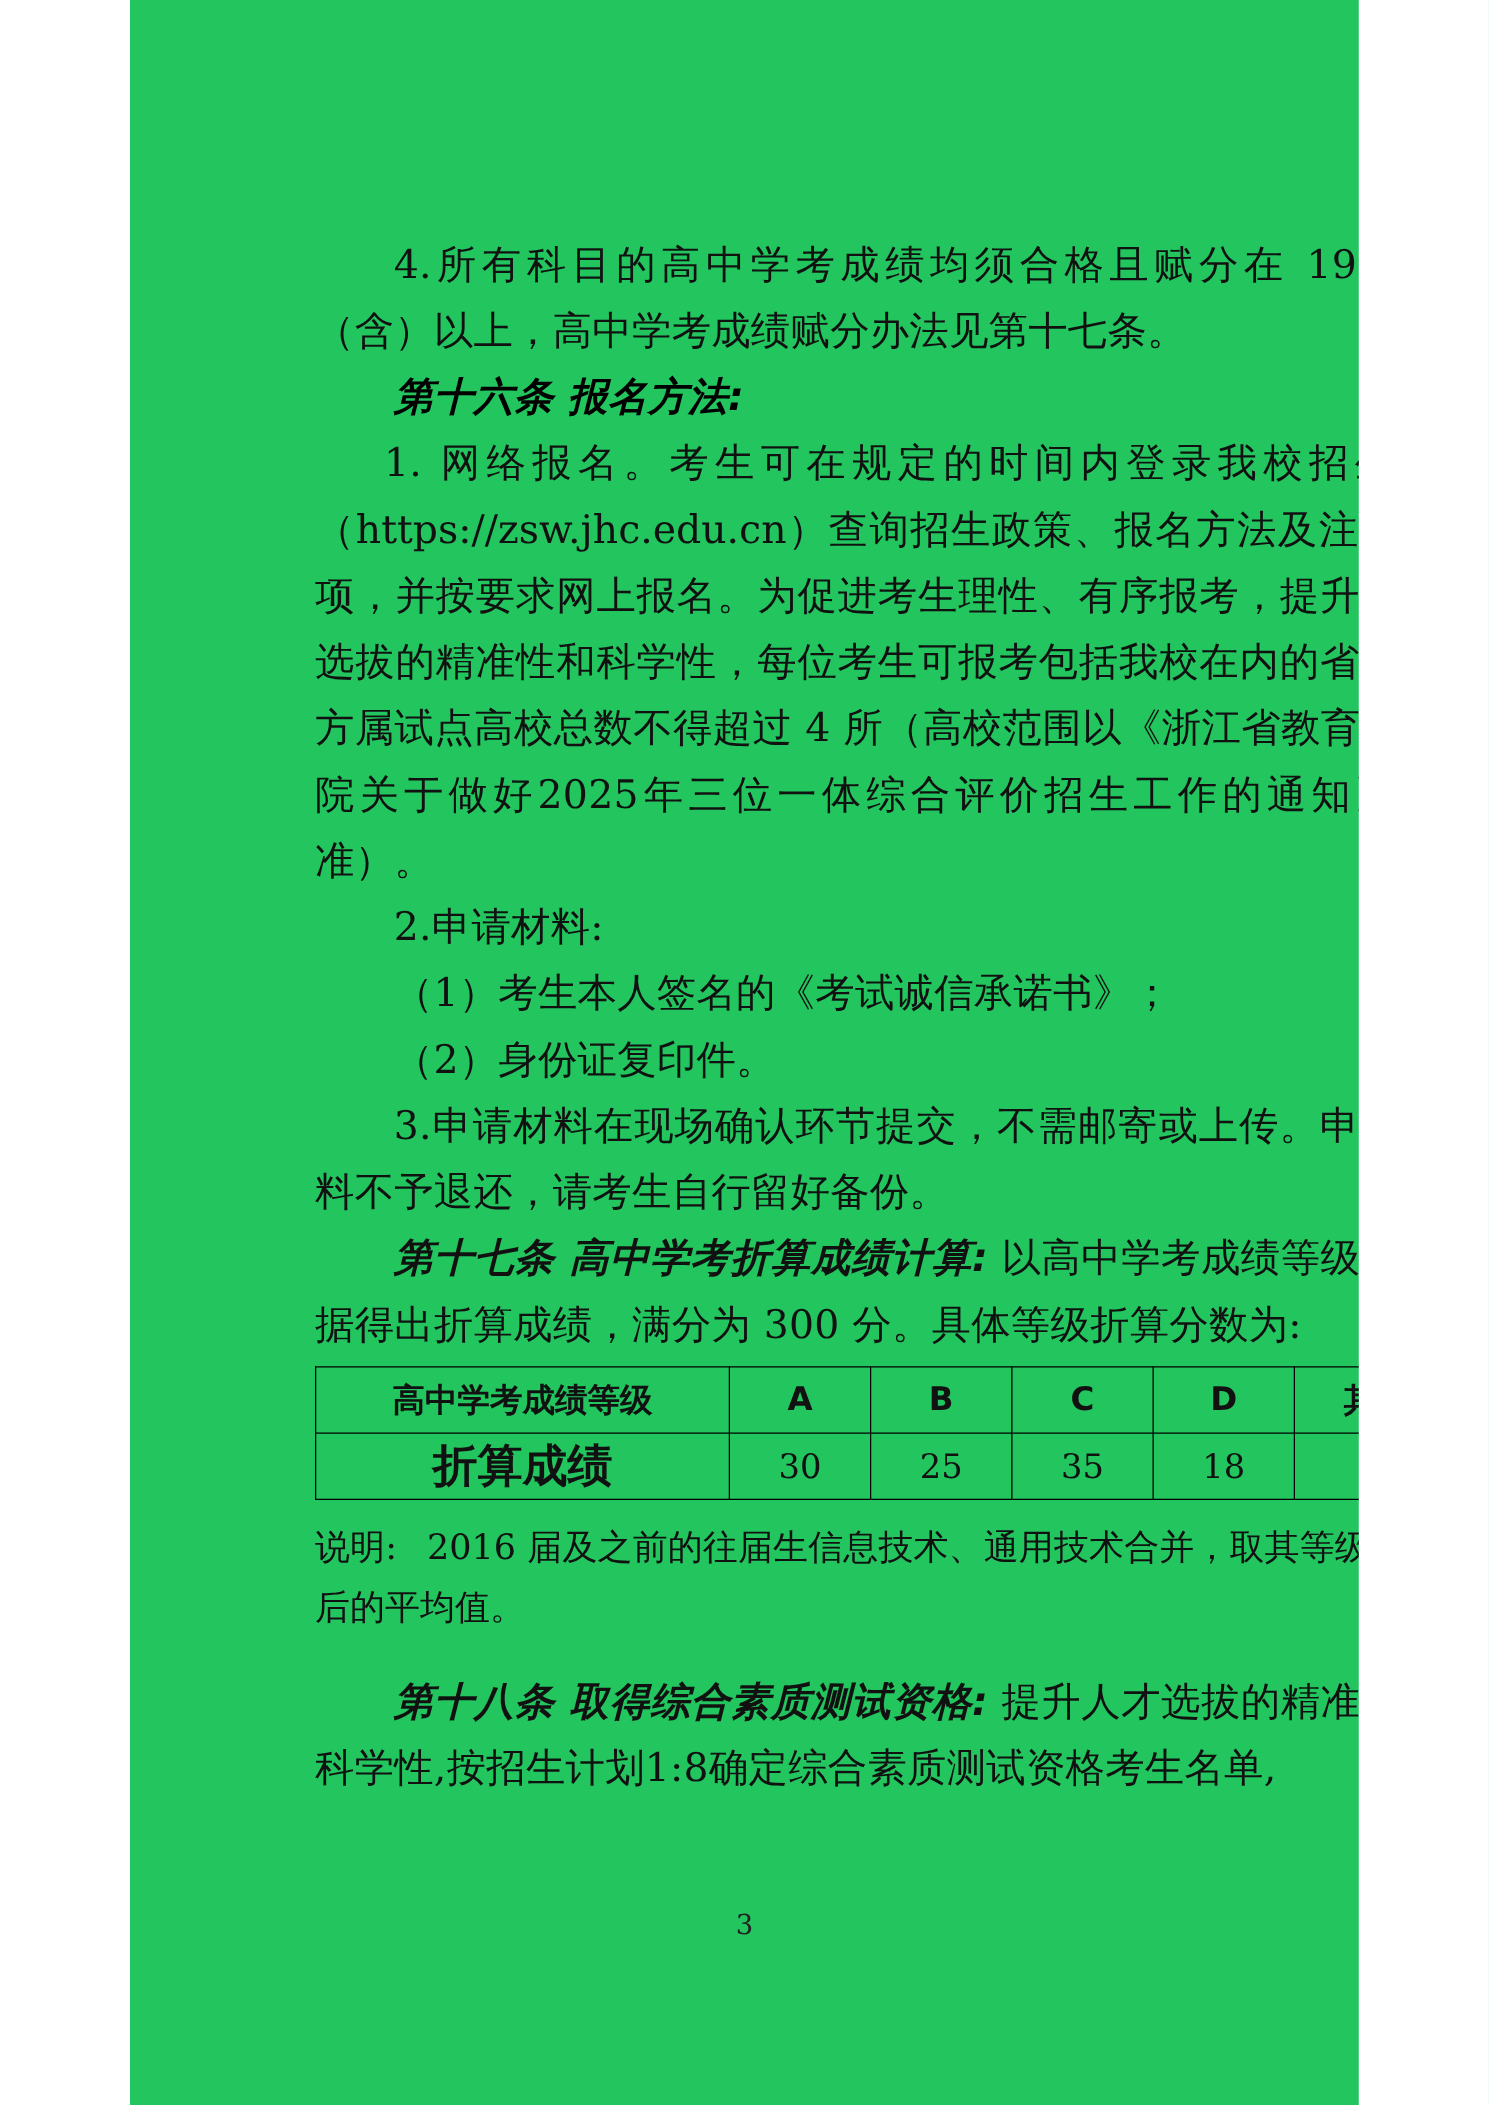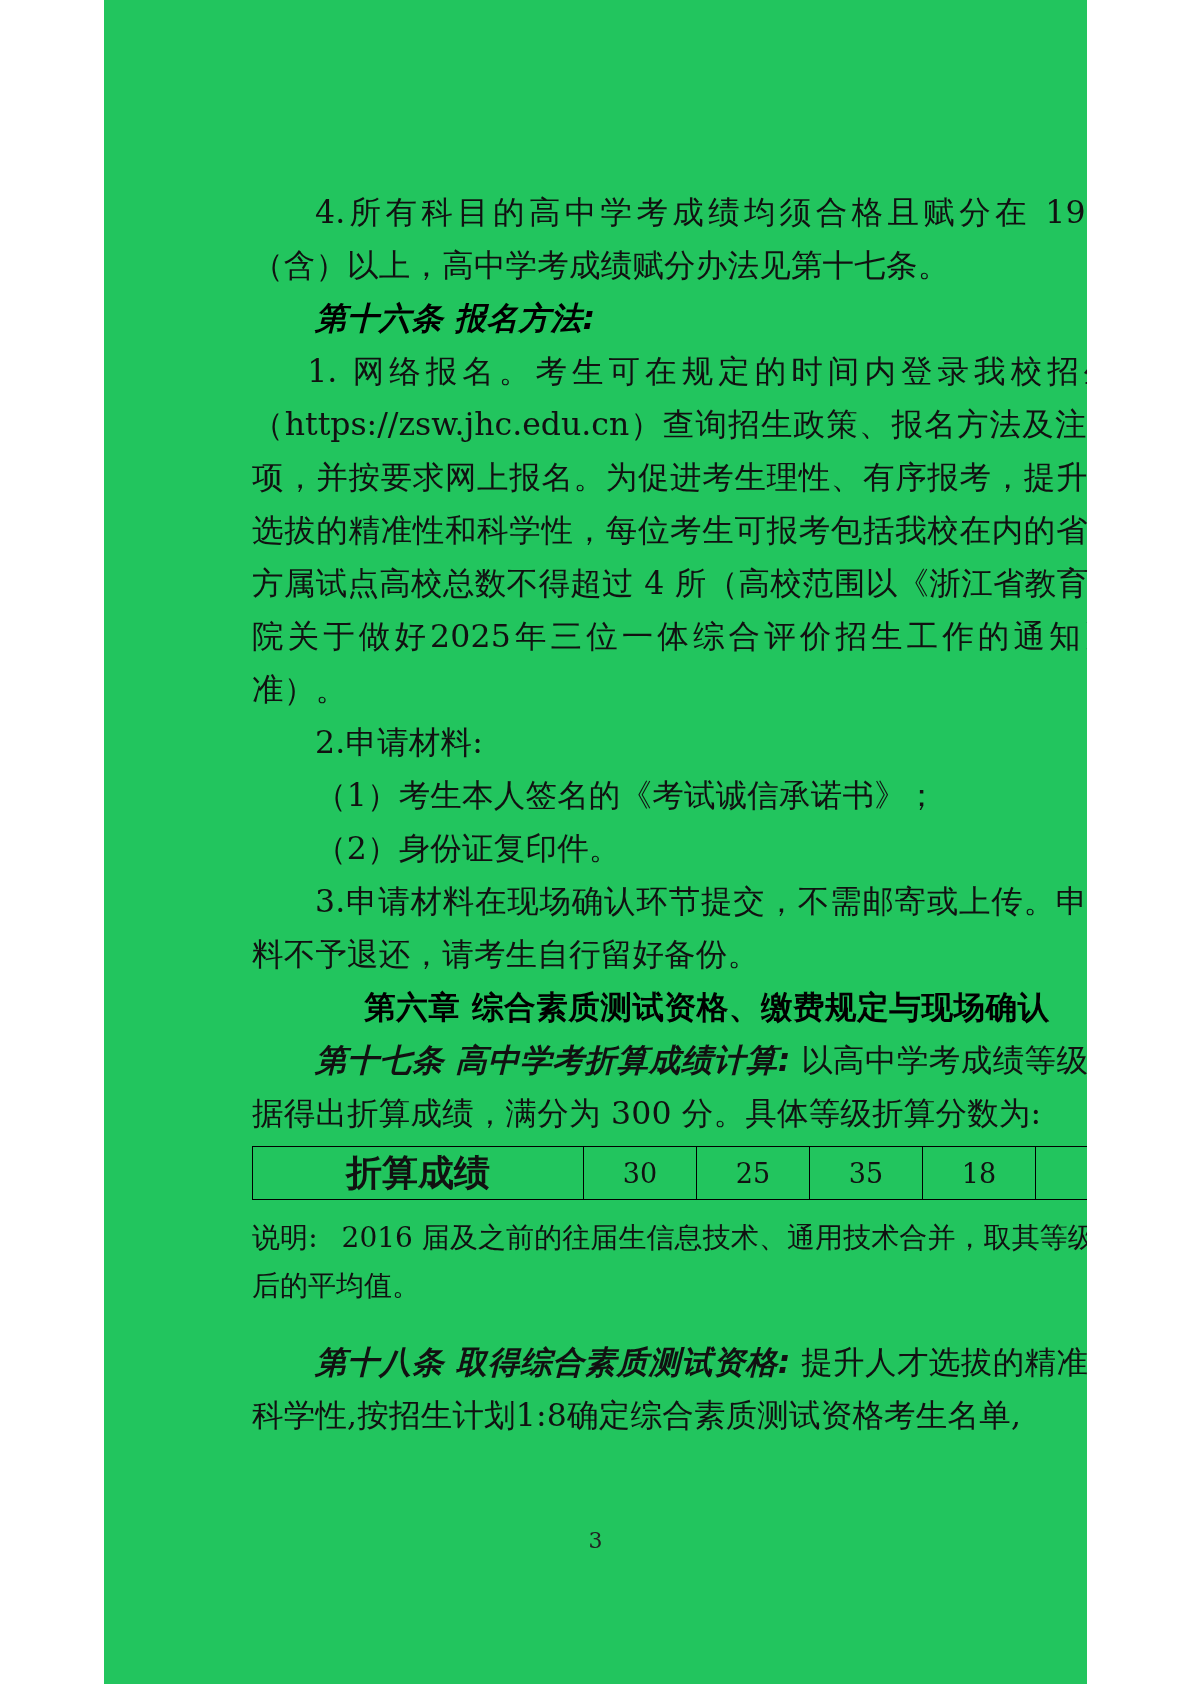--- a/index.html
+++ b/index.html
@@ -139,28 +139,35 @@
     <p class="para indent-sm">
       <span>1. 网络报名。考生可在规定的时间内登录我校招生网（</span><span class="latin">https://zsw.jhc.edu.cn</span><span>）查询招生政策、报名方法及注意事项，并按要求网上报名。为促进考生理性、有序报考，提升人才选拔的精准性和科学性，每位考生可报考包括我校在内的省内地方属试点高校总数不得超过 4 所（高校范围以《浙江省教育考试院关于做好2025年三位一体综合评价招生工作的通知》为准）。</span>
     </p>
 
     <p class="para indent">2.申请材料:</p>
     <p class="para indent">（1）考生本人签名的《考试诚信承诺书》；</p>
     <p class="para indent">（2）身份证复印件。</p>
 
     <p class="para indent">3.申请材料在现场确认环节提交，不需邮寄或上传。申请材料不予退还，请考生自行留好备份。</p>
 
-    <p class="chapter">第六章 综合素质测试资格、缴费规定与现场确认</p>
 
     <p class="para indent">
       <span class="runin">第十七条 高中学考折算成绩计算:</span><span> 以高中学考成绩等级为依据得出折算成绩，满分为 300 分。具体等级折算分数为:</span>
     </p>
 
     <table class="score-table">
       <tbody>
+        <tr>
+          <td class="th-cell col-label">高中学考成绩等级</td>
+          <td class="th-cell col-grade">A</td>
+          <td class="th-cell col-grade">B</td>
+          <td class="th-cell col-grade">C</td>
+          <td class="th-cell col-grade">D</td>
+          <td class="th-cell col-other">其他</td>
+        </tr>
         <tr>
           <td class="rowlabel col-label">折算成绩</td>
           <td class="val col-grade">30</td>
           <td class="val col-grade">25</td>
           <td class="val col-grade">35</td>
           <td class="val col-grade">18</td>
           <td class="val col-other">0</td>
         </tr>
       </tbody>
     </table>

